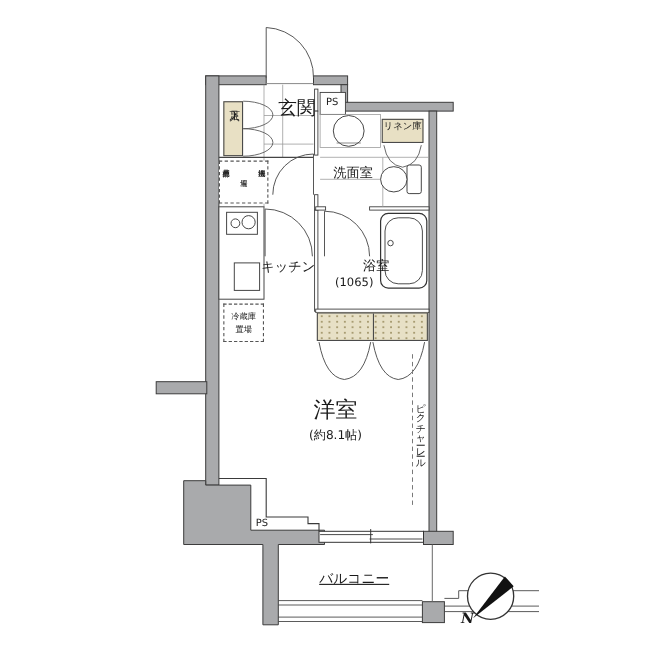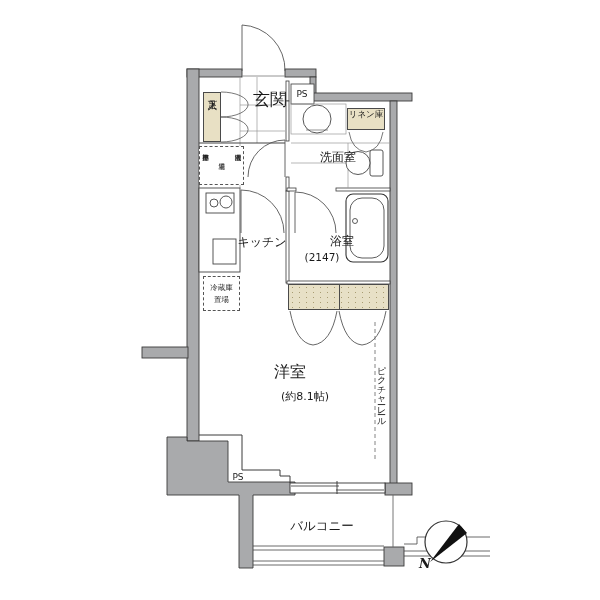--- a/index.html
+++ b/index.html
@@ -172,24 +172,24 @@
     <span>冷蔵庫</span>
     <span>置場</span>
   </div>
 
   <div class="closet">
     <div class="divider"></div>
   </div>
 
   <div class="lbl" style="left:270px;top:99px;font-size:17px;">玄関</div>
   <div class="lbl" style="left:302px;top:94px;font-size:9px;">PS</div>
-  <div class="lbl" style="left:321px;top:157px;font-size:12px;margin-left:17px;">洗面室</div>
+  <div class="lbl" style="left:321px;top:157px;font-size:12px;">洗面室</div>
   <div class="lbl" style="left:262px;top:242px;font-size:12px;">キッチン</div>
   <div class="lbl" style="left:342px;top:241px;font-size:12px;">浴室</div>
-  <div class="lbl" style="left:322px;top:257px;font-size:10.5px;">(2147)</div>
-  <div class="lbl" style="left:290px;top:372px;font-size:16px;">洋室</div>
+  <div class="lbl" style="left:322px;top:257px;font-size:10.5px;">(1065)</div>
+  <div class="lbl" style="left:305px;top:372px;font-size:20px;">洋室</div>
   <div class="lbl" style="left:305px;top:396px;font-size:11px;">(約8.1帖)</div>
   <div class="lbl vtext" style="left:381px;top:390px;font-size:9px;">ピクチャーレール</div>
   <div class="lbl" style="left:238px;top:477px;font-size:9px;">PS</div>
-  <div class="lbl" style="left:322px;top:526px;font-size:12.5px;">バルコニー</div>
+  <div class="lbl" style="left:322px;top:526px;font-size:12.5px;text-decoration:underline;">バルコニー</div>
   <div class="lbl north" style="left:425px;top:563px;font-size:13px;">N</div>
 
 </div>
 
 </body></html>

